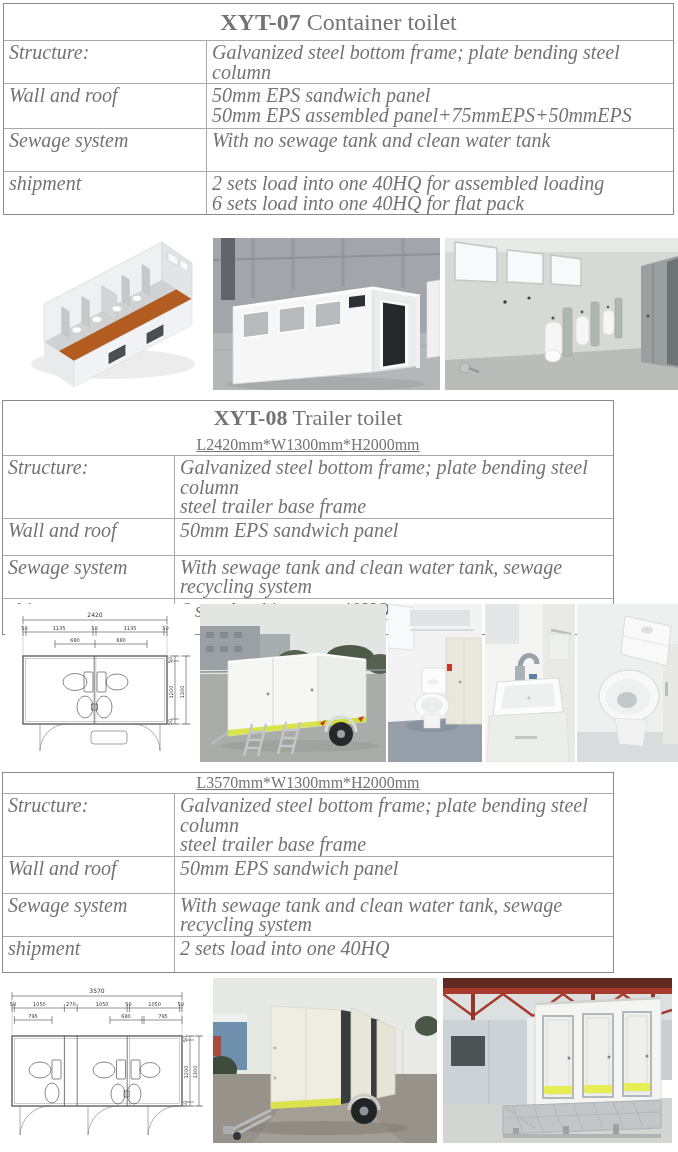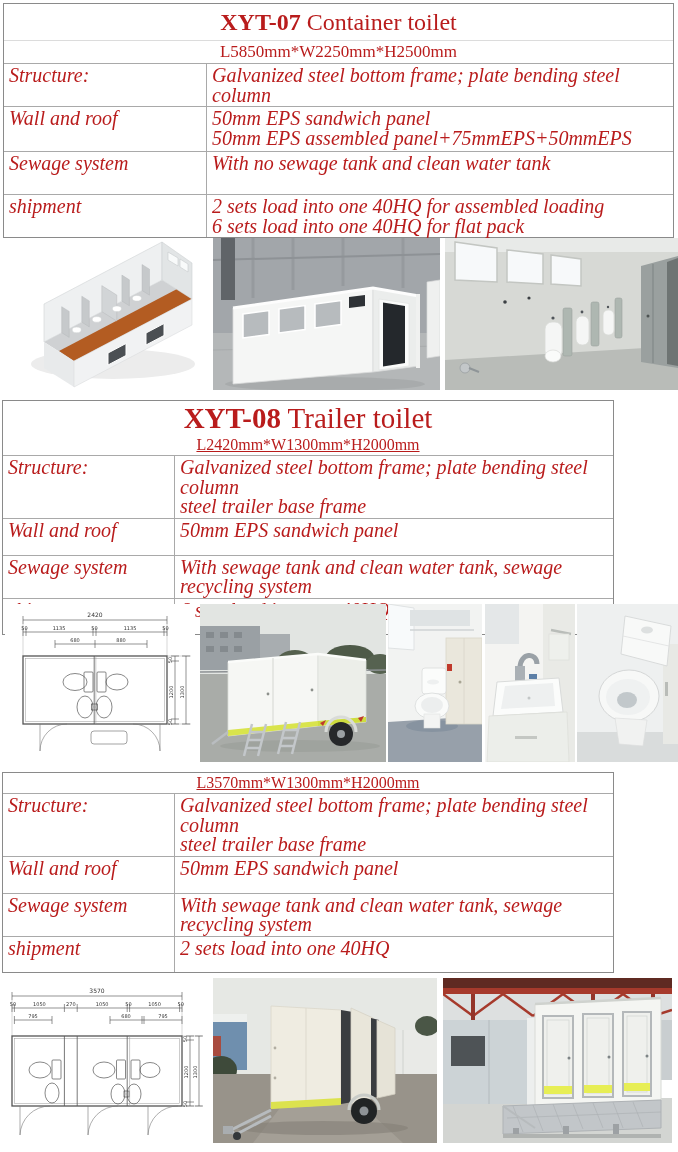--- a/index.html
+++ b/index.html
@@ -1,22 +1,22 @@
 <!DOCTYPE html>
 <html><head>
 <meta charset="utf-8">
 <style>
   html,body{margin:0;padding:0;background:#fff;}
   #page{position:relative;width:678px;height:1152px;background:#ffffff;overflow:hidden;
-        font-family:"Liberation Serif", serif;color:#b91c1c;}
+        font-family:"Liberation Serif", serif;color:#737373;}
   
   .spec{position:absolute;background:#fff;border:1px solid #8a8a8a;box-sizing:border-box;}
   .t-title{text-align:center;font-size:24px;line-height:36px;height:36px;white-space:nowrap;overflow:hidden;}
   .t-title .model{font-weight:bold;}
-  .t-title.small{font-size:29px;line-height:34px;height:34px;}
+  .t-title.small{font-size:22px;line-height:34px;height:34px;}
   .t-sub{text-align:center;font-size:17px;line-height:22px;height:22px;}
   .t-sub.small{font-size:16px;line-height:20px;height:20px;text-decoration:underline;}
   .faint-div{border-top:1px solid #dcdcdc;}
   .srow{display:grid;border-top:1px solid #a9a9a9;}
   .cols-w{grid-template-columns:203px 1fr;}
   .cols-n{grid-template-columns:172px 1fr;}
   .cell{padding:2px 5px 1px 5px;font-size:20px;line-height:19.5px;box-sizing:border-box;font-style:italic;}
   .lbl{border-right:1px solid #a9a9a9;}
   .h42{min-height:42px;} .h44{min-height:44px;} .h38{min-height:38px;}
   .h36{min-height:36px;} .h35{min-height:35px;}
@@ -30,21 +30,20 @@
 </style>
 </head>
 <body>
 
 <div id="page">
 
   <div class="spec" style="left:3px;top:3px;width:671px;">
     <div class="t-title">
       <span class="model">XYT-07</span><span> Container toilet</span>
     </div>
-    <div class="t-sub faint-div" style="border-bottom:none;">L5850mm*W2250mm*H2500mm</div>
     <div class="srow cols-w h42">
       <div class="cell lbl">Structure:</div>
       <div class="cell">
         <div>Galvanized steel bottom frame; plate bending steel column</div>
       </div>
     </div>
     <div class="srow cols-w h44">
       <div class="cell lbl">Wall and roof</div>
       <div class="cell">
         <div>50mm EPS sandwich panel</div>

